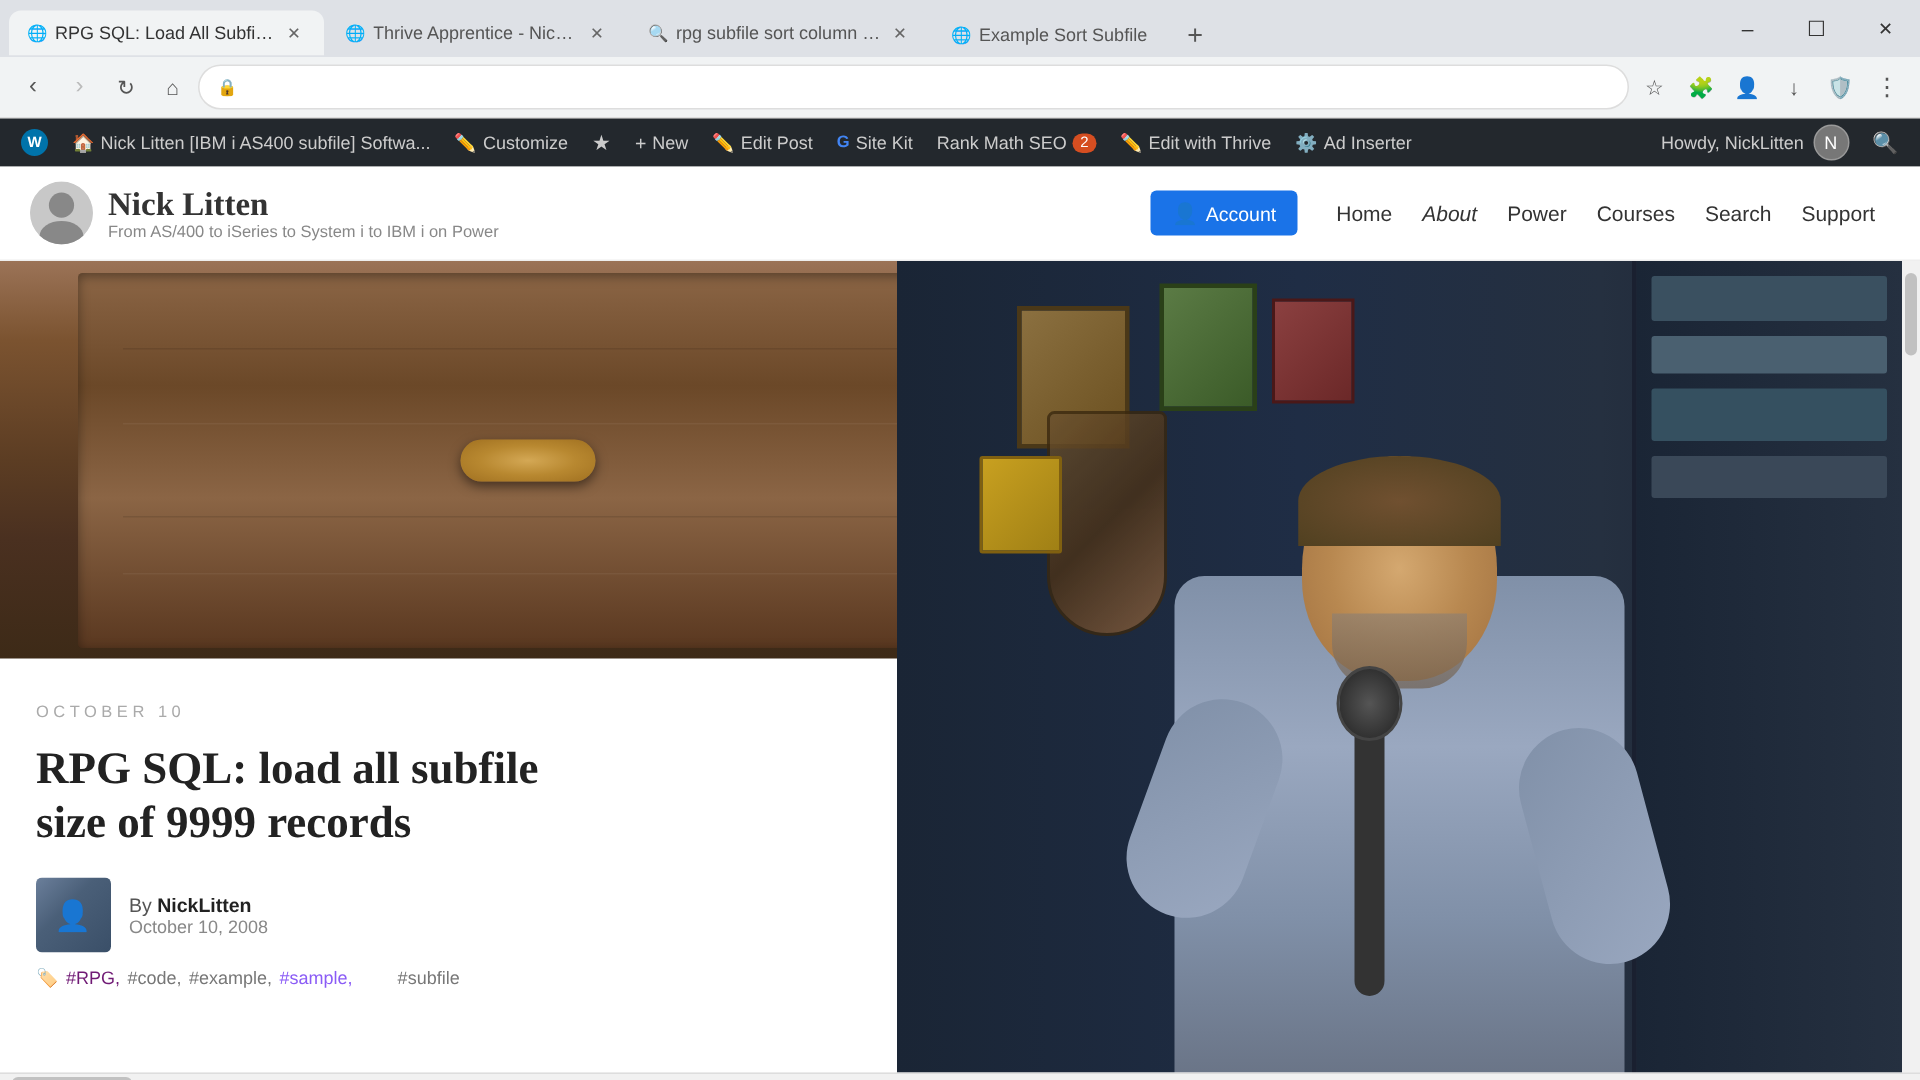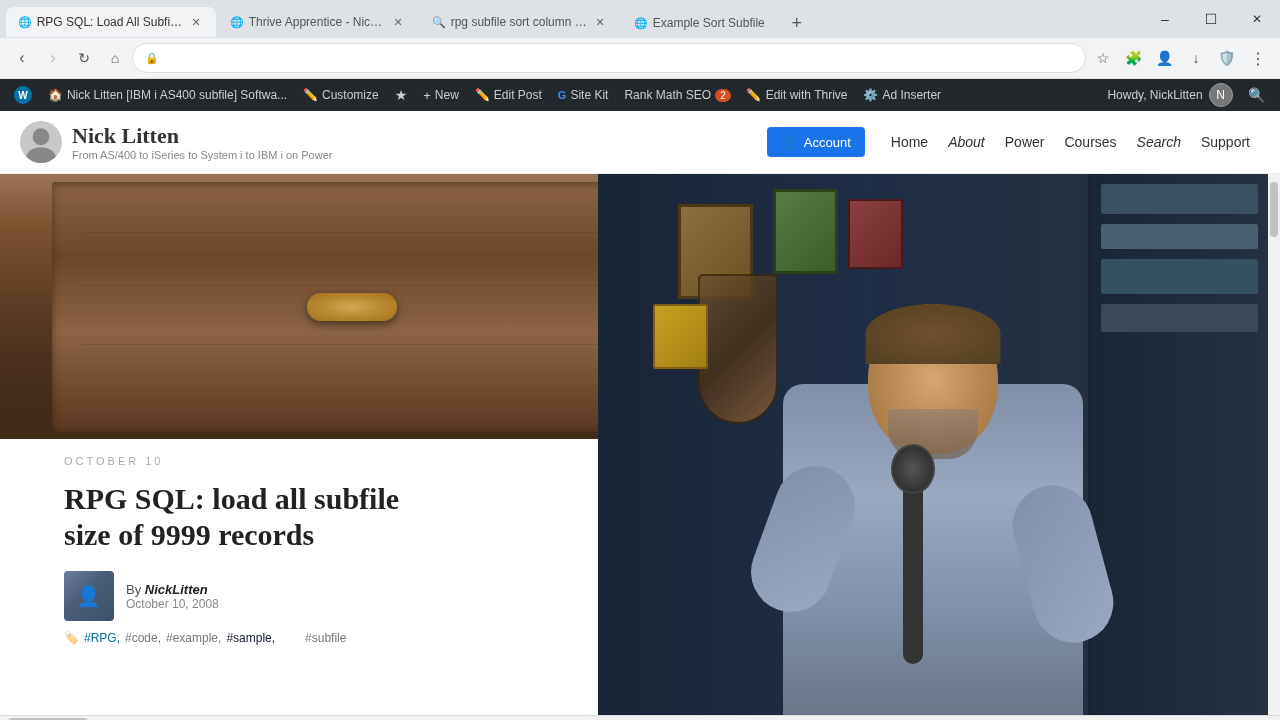--- a/index.html
+++ b/index.html
@@ -147,21 +147,21 @@
 
     <div style="margin-left:auto; display:flex; align-items:center; gap:0;">
       <div style="background:#1a73e8; color:white; padding:7px 14px; border-radius:4px; font-size:13px; cursor:pointer; display:flex; align-items:center; gap:5px; margin-right:16px;">
         <span style="font-size:14px;">👤</span>
         <span>Account</span>
       </div>
       <a style="padding:6px 10px; font-size:14px; color:#333; cursor:pointer; text-decoration:none;">Home</a>
       <a style="padding:6px 10px; font-size:14px; color:#333; cursor:pointer; text-decoration:none;font-style:italic;">About</a>
       <a style="padding:6px 10px; font-size:14px; color:#333; cursor:pointer; text-decoration:none;">Power</a>
       <a style="padding:6px 10px; font-size:14px; color:#333; cursor:pointer; text-decoration:none;text-align:center;">Courses</a>
-      <a style="padding:6px 10px; font-size:14px; color:#333; cursor:pointer; text-decoration:none;font-style:italic;">Search</a>
+      <a style="padding:6px 10px; font-size:14px; color:#333; cursor:pointer; text-decoration:none;">Search</a>
       <a style="padding:6px 10px; font-size:14px; color:#333; cursor:pointer; text-decoration:none;">Support</a>
     </div>
   </div>
 
   <div style="position:relative; display:flex; overflow:hidden; height:calc(100% - 65px);">
 
     <div style="position:relative; z-index:5; width:55%; background:#fff;">
 
       <div style="width:100%; height:265px; overflow:hidden; background: linear-gradient(to bottom, #9B7357 0%, #7B5330 20%, #5c3d23 50%, #4a3020 70%, #3d2a17 100%); display:flex; align-items:center; justify-content:center; position:relative;">
 
@@ -171,46 +171,46 @@
 
           <div style="width:90px; height:28px; background:radial-gradient(ellipse at center, #d4a855 0%, #b88830 50%, #a07020 100%); border-radius:14px; position:absolute; top:50%; left:50%; transform:translate(-50%,-50%); box-shadow:0 3px 8px rgba(0,0,0,0.5);"></div>
 
           <div style="position:absolute; top:20%; left:5%; width:90%; height:1px; background:rgba(0,0,0,0.1);"></div>
           <div style="position:absolute; top:40%; left:5%; width:90%; height:1px; background:rgba(255,255,255,0.05);"></div>
           <div style="position:absolute; top:65%; left:5%; width:90%; height:1px; background:rgba(0,0,0,0.1);"></div>
           <div style="position:absolute; top:80%; left:5%; width:90%; height:1px; background:rgba(255,255,255,0.05);"></div>
         </div>
       </div>
 
-      <div style="padding:16px 24px; background:#fff;margin-left:40px;">
+      <div style="padding:30px 24px; background:#fff;">
         <div style="font-size:11px; letter-spacing:3px; color:#aaa; text-transform:uppercase; margin-bottom:14px;">OCTOBER 10</div>
 
         <h1 style="font-size:30px; font-weight:bold; color:#222; line-height:1.2; margin-bottom:18px; font-family: Georgia, serif;">
           <span>RPG SQL: load all subfile</span><br>
           <span>size of 9999 records</span>
         </h1>
 
         <div style="display:flex; align-items:center; gap:12px; margin-bottom:10px;">
           <div style="width:50px; height:50px; border-radius:4px; overflow:hidden; background:#556B8B; flex-shrink:0;">
             <div style="width:100%; height:100%; background:linear-gradient(135deg, #6B7F9B 0%, #4a5f78 40%, #3a4f68 100%); display:flex; align-items:center; justify-content:center; font-size:20px; color:#9ab0c8;">👤</div>
           </div>
           <div>
             <div style="font-size:13px; color:#555;">
-              <span>By </span><span style="font-weight:bold; color:#222;font-style:italic;">NickLitten</span>
+              <span>By </span><span style="font-weight:bold; color:#222;">NickLitten</span>
             </div>
             <div style="font-size:12px; color:#888;">October 10, 2008</div>
           </div>
         </div>
 
         <div style="display:flex; align-items:center; gap:5px; flex-wrap:wrap; font-size:12px; color:#777;">
           <span style="color:#aaa;">🏷️</span>
-          <span style="cursor:pointer; color:#0369a1;">#RPG,</span>
+          <span style="cursor:pointer; color:#701a75;">#RPG,</span>
           <span style="cursor:pointer; color:#777;">#code,</span>
           <span style="cursor:pointer; color:#777;">#example,</span>
-          <span style="cursor:pointer; color:#0f172a;">#sample,</span>
+          <span style="cursor:pointer; color:#8b5cf6;">#sample,</span>
           <br>
           <span style="cursor:pointer; color:#777; margin-left:20px;">#subfile</span>
         </div>
       </div>
     </div>
 
     <div style="position:absolute; right:12px; top:0; width:670px; height:590px; z-index:6; overflow:hidden;">
       <div style="width:100%; height:100%; background:#0f1520; position:relative; overflow:hidden; cursor:pointer;">
 
         <div style="position:absolute; inset:0; background:linear-gradient(to right, #1a2535 0%, #1f2d45 40%, #253040 70%, #1a2030 100%);"></div>

